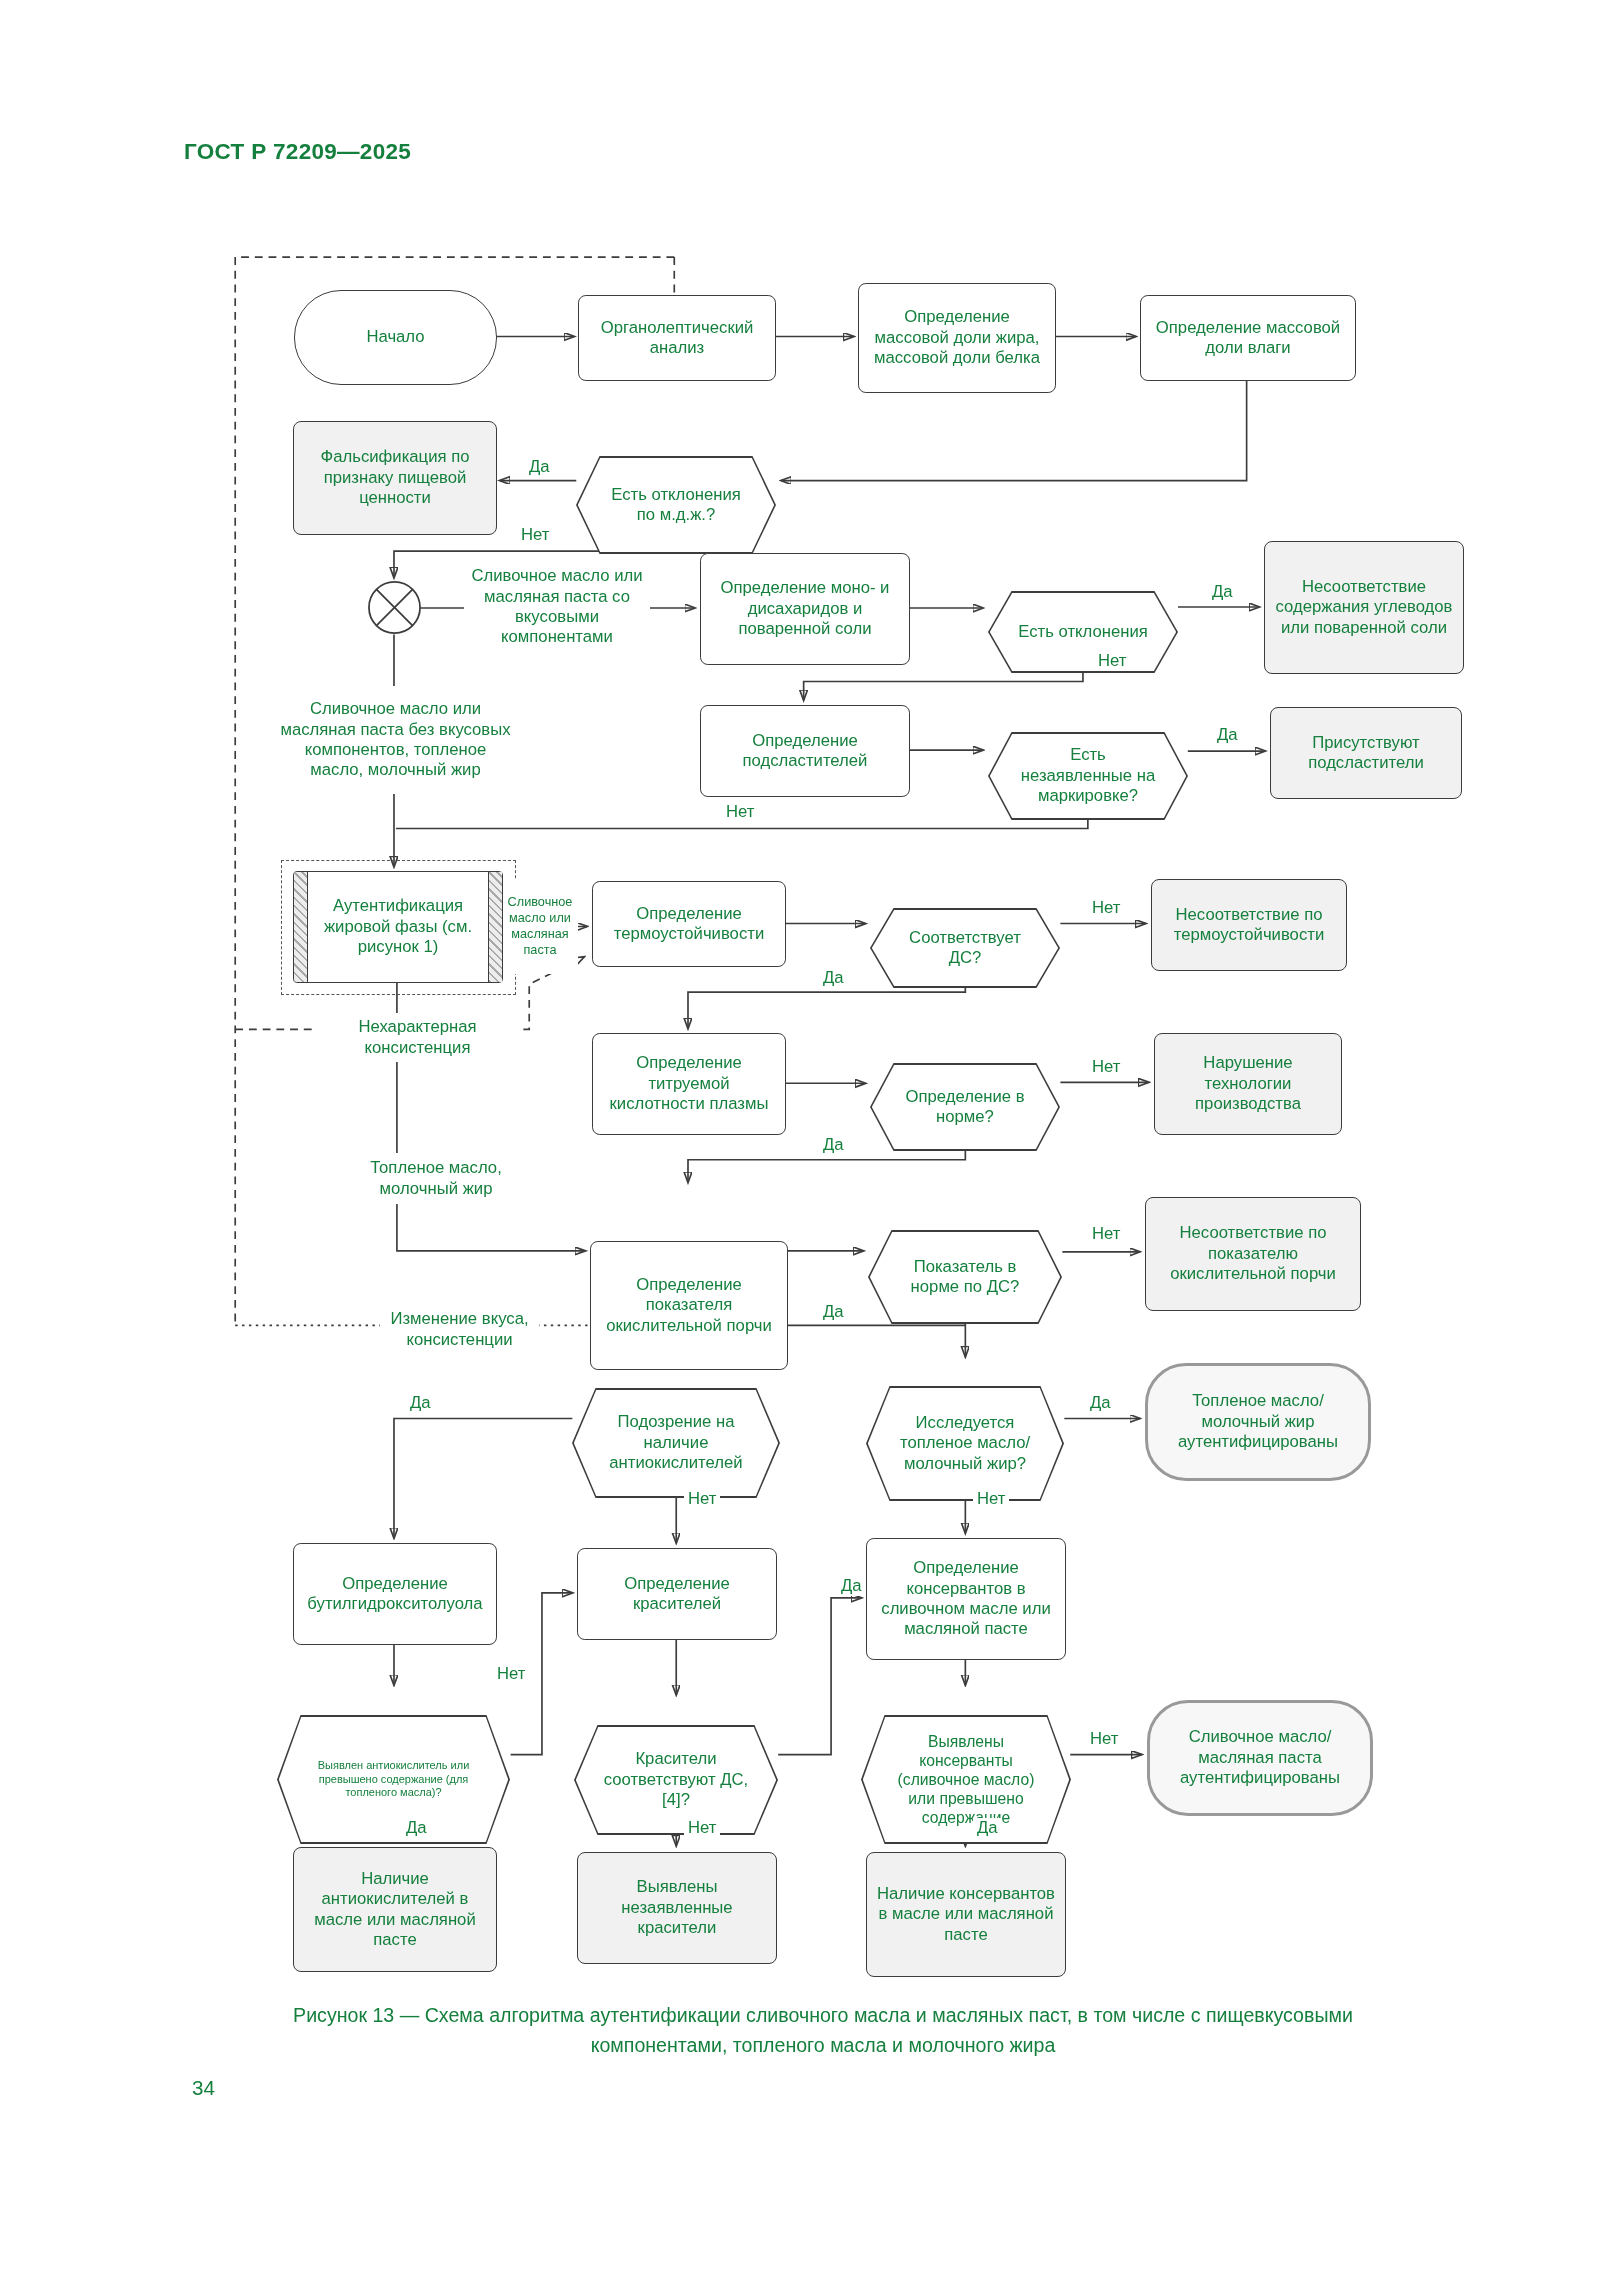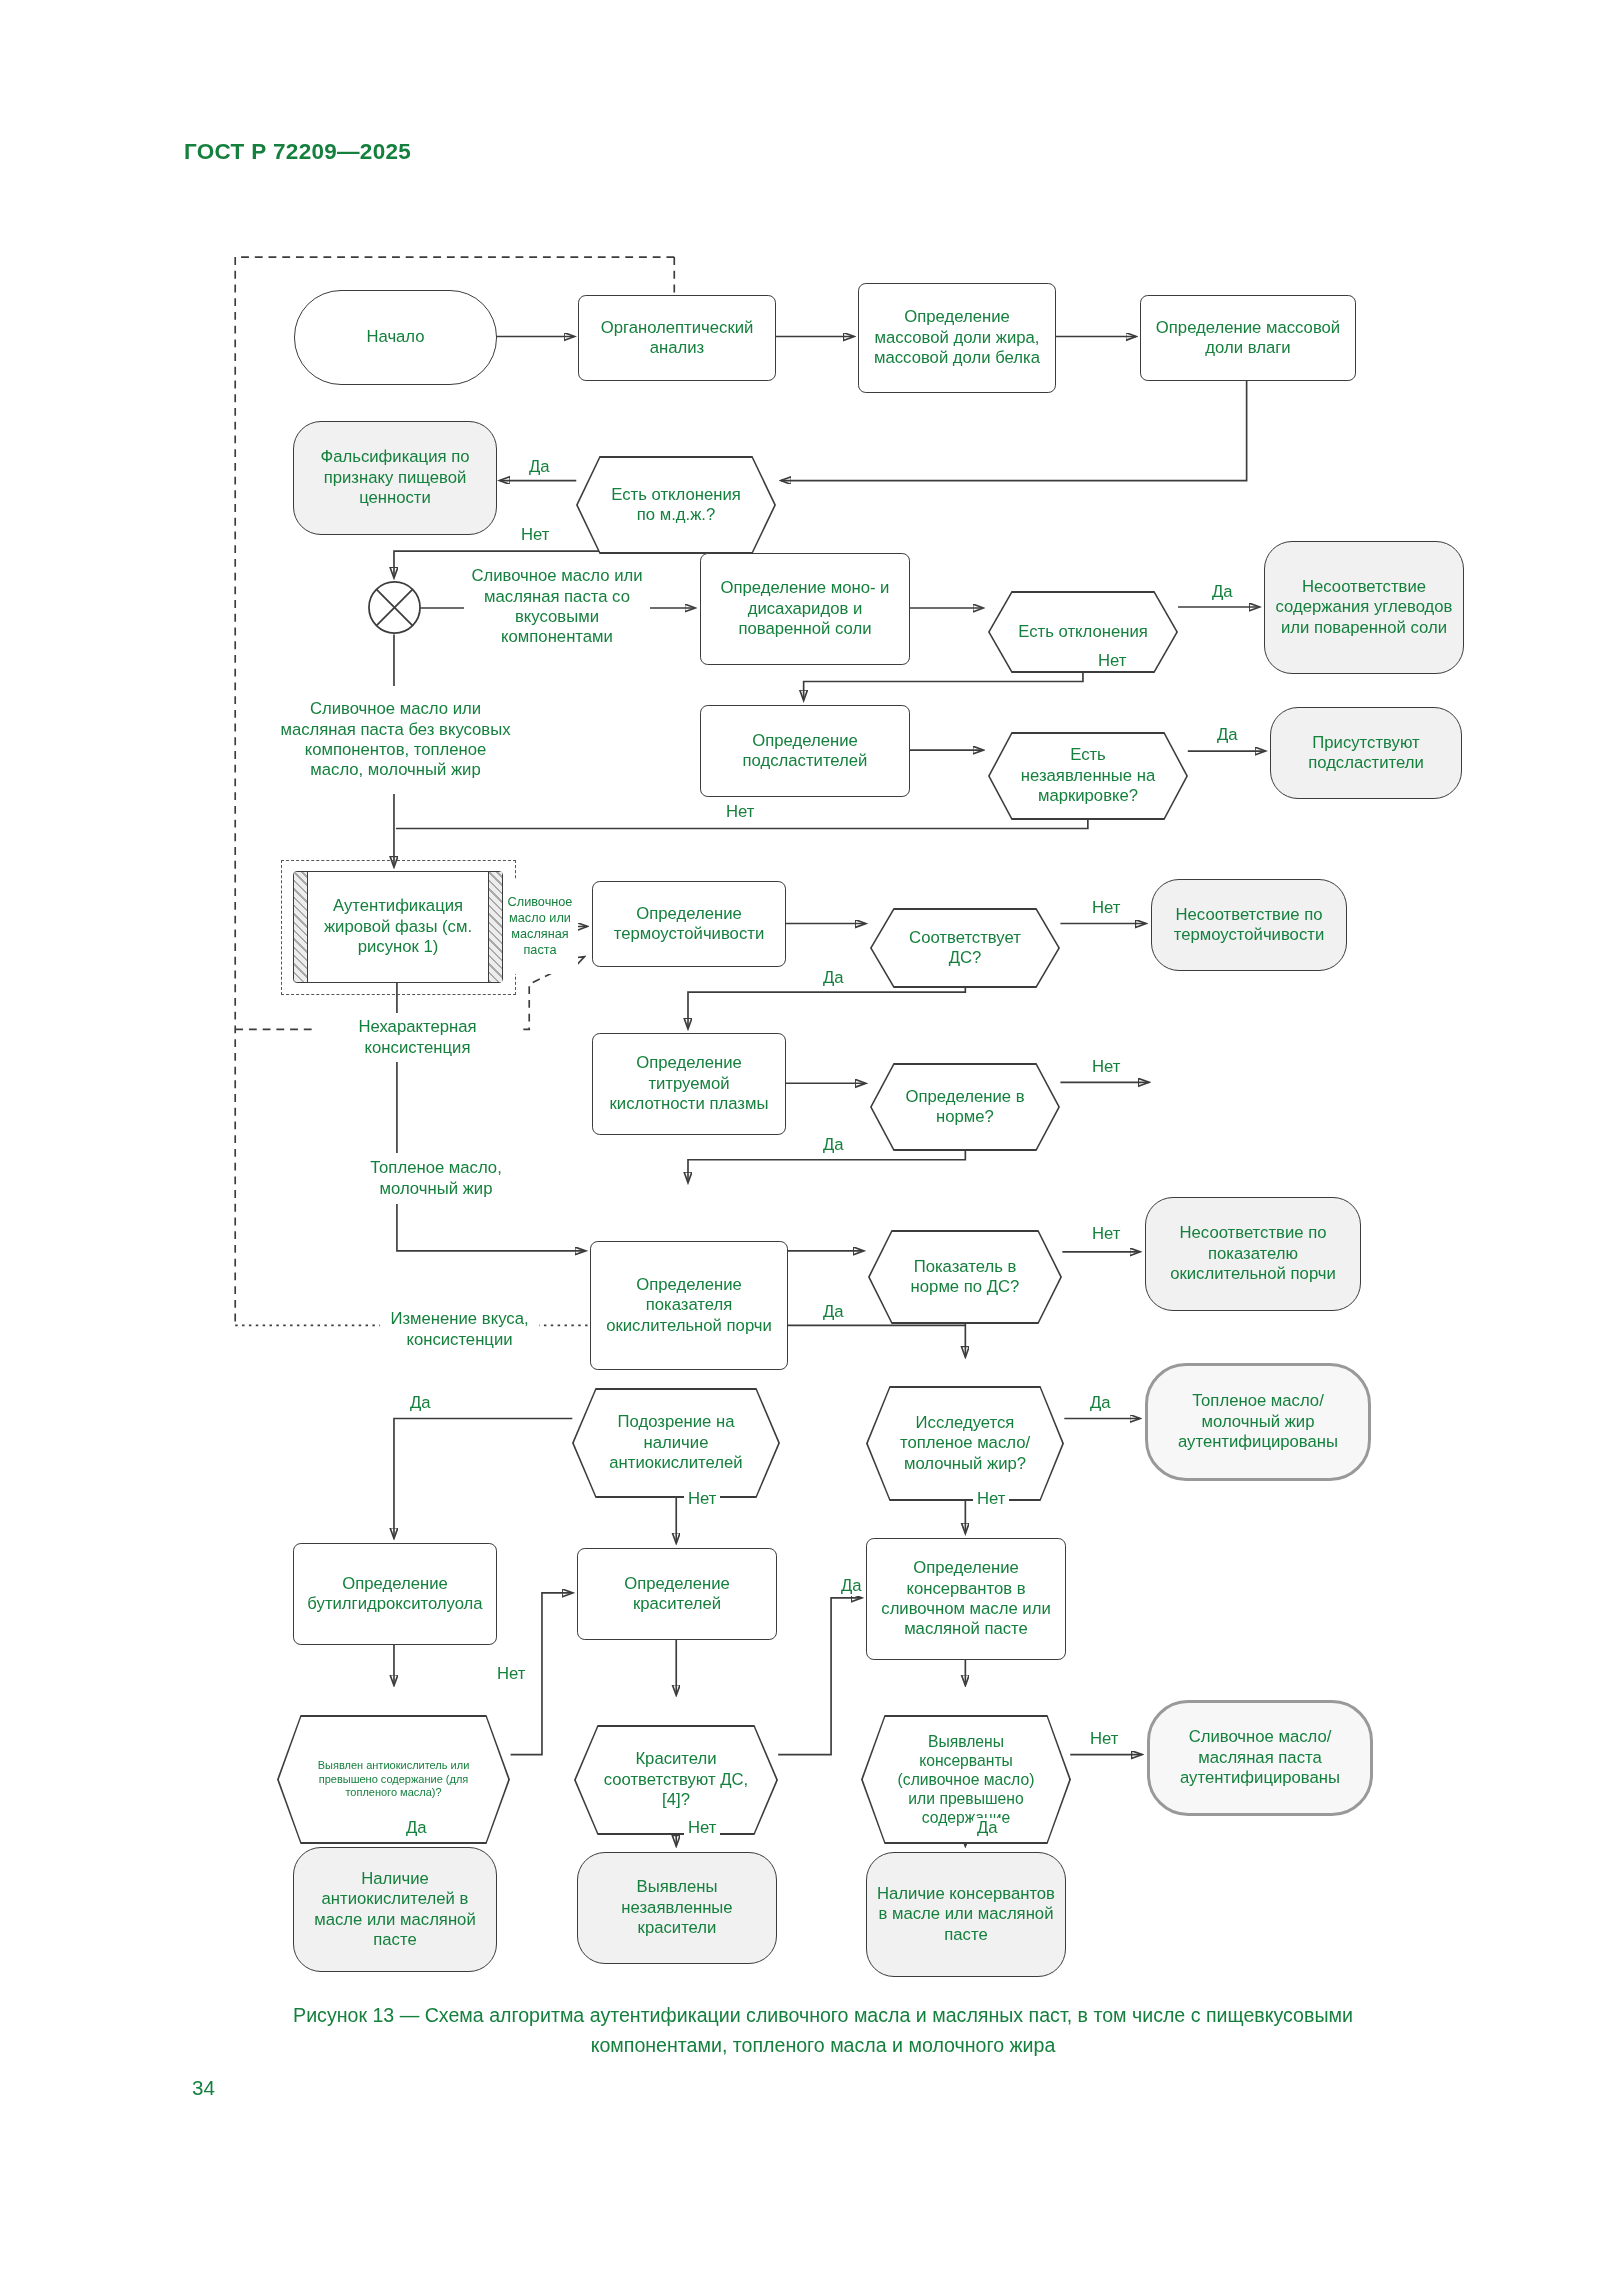--- a/index.html
+++ b/index.html
@@ -13,21 +13,21 @@
   .wires{position:absolute;left:0;top:0;z-index:1;}
   .wires path{fill:none;stroke:var(--ink,#3c3c3c);stroke-width:1.7;}
   .wires path.wd{stroke-dasharray:8 6;}
   .wires path.wt{stroke-dasharray:2.5 4.5;stroke-width:2;}
   .ah-path{fill:var(--ink,#3c3c3c);}
   .node{position:absolute;z-index:3;font-size:16.7px;line-height:1.22;}
   .lbl{position:relative;z-index:2;display:flex;align-items:center;justify-content:center;
        text-align:center;width:100%;height:100%;padding:2px 9.8px;box-sizing:border-box;}
   .rect{background:#fff;border:1.7px solid var(--ink,#3f3f3f);border-radius:7.8px;}
   .stadium{background:#fff;border:1.7px solid var(--ink,#3f3f3f);border-radius:47px;}
-  .term{background:var(--terminal-fill,#f1f1f1);border:1.7px solid var(--ink,#3f3f3f);border-radius:28px;}
+  .term{background:var(--terminal-fill,#f1f1f1);border:1.7px solid var(--ink,#3f3f3f);border-radius:8px;}
   .term-bold{background:#f7f7f7;border:3.9px solid var(--bold-border,#999);border-radius:41px;}
   .hex{background:transparent;margin-top:25px;}
   .hex::before{content:"";position:absolute;inset:0;background:var(--ink,#3f3f3f);
     clip-path:polygon(23.5px 0,calc(100% - 23.5px) 0,100% 50%,calc(100% - 23.5px) 100%,23.5px 100%,0 50%);}
   .hex::after{content:"";position:absolute;inset:1.8px;background:#fff;
     clip-path:polygon(22.5px 0,calc(100% - 22.5px) 0,100% 50%,calc(100% - 22.5px) 100%,22.5px 100%,0 50%);}
   .hex .lbl{padding:2px 25.5px;}
   .pre{background:#fff;border:1.7px solid var(--ink,#3f3f3f);border-radius:3.9px;}
   .pre::before,.pre::after{content:"";position:absolute;top:0;bottom:0;width:12.7px;z-index:1;
     background:repeating-linear-gradient(45deg,#a9a9a9 0 1.8px,#ededed 1.8px 5.9px);}
@@ -170,20 +170,23 @@
   <div class="node term" style="left:1151px;top:879px;width:194px;height:90px">
       <div class="lbl">Несоответствие по термоустойчивости</div>
     </div>
 
   <div class="node rect" style="left:592px;top:1033px;width:192px;height:100px">
       <div class="lbl">Определение титруемой кислотности плазмы</div>
     </div>
   <div class="node hex" style="left:870px;top:1038px;width:190px;height:88px">
       <div class="lbl">Определение в норме?</div>
     </div>
+  <div class="node term" style="left:1154px;top:1033px;width:186px;height:100px">
+      <div class="lbl">Нарушение технологии производства</div>
+    </div>
 
   <div class="node rect" style="left:590px;top:1241px;width:196px;height:127px">
       <div class="lbl">Определение показателя окислительной порчи</div>
     </div>
   <div class="node hex" style="left:868px;top:1205px;width:194px;height:94px">
       <div class="lbl">Показатель в норме по ДС?</div>
     </div>
   <div class="node term" style="left:1145px;top:1197px;width:214px;height:112px">
       <div class="lbl">Несоответствие по показателю окислительной порчи</div>
     </div>

